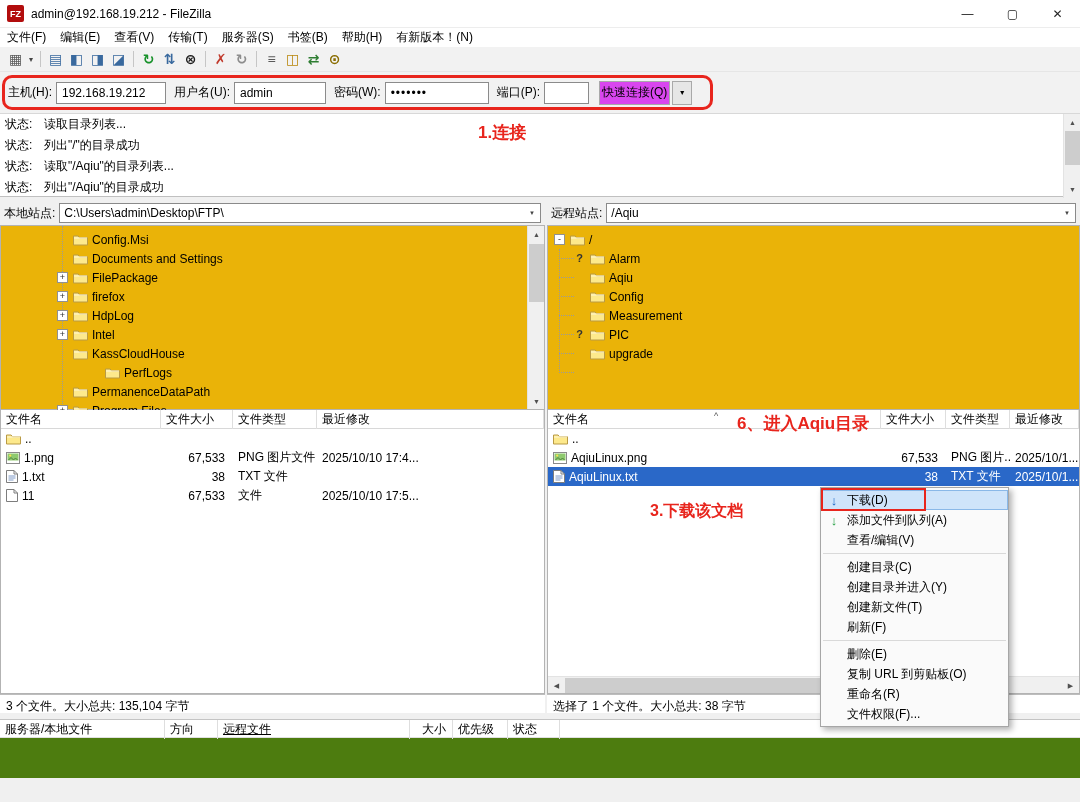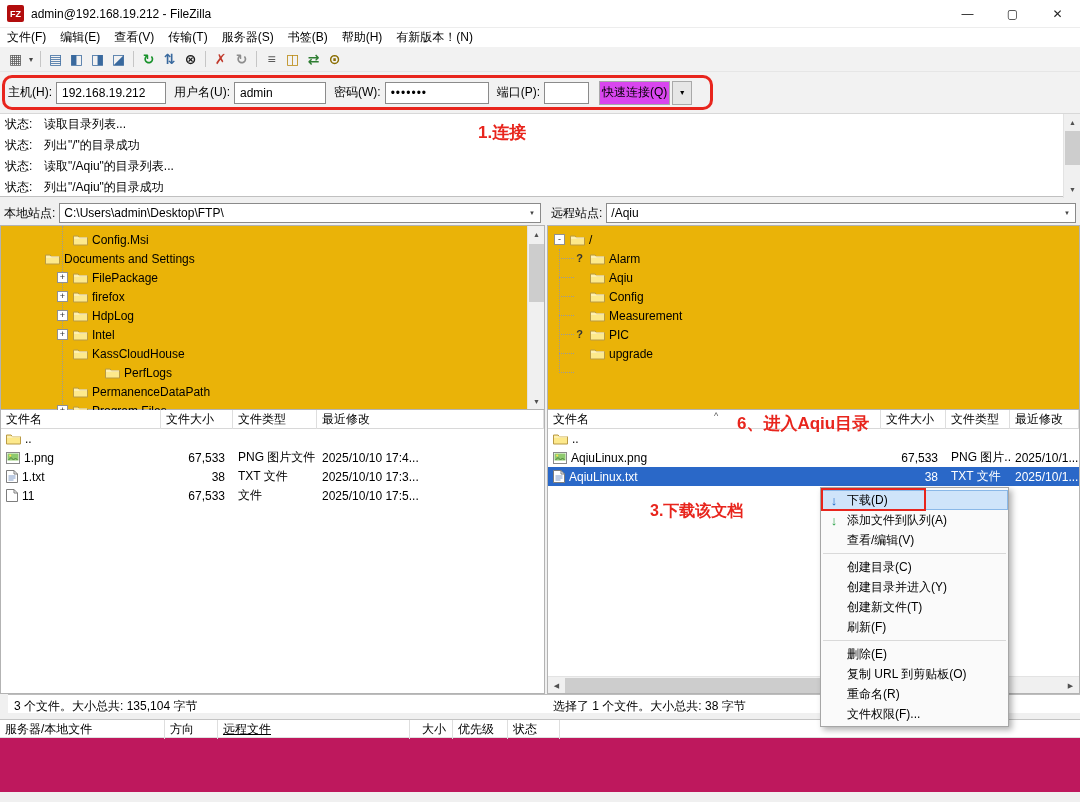--- a/index.html
+++ b/index.html
@@ -80,24 +80,24 @@
   .listpanel { position:absolute; top:409px; height:285px; background:#fff; border:1px solid #b3b3b3; overflow:hidden; }
   .listpanel.local { left:0; width:545px; } .listpanel.remote { left:547px; width:533px; }
   .lheader { display:flex; height:19px; background:#fff; border-bottom:1px solid #d8d8d8; }
   .lh-cell { height:19px; line-height:18px; padding-left:5px; border-right:1px solid #dedede; overflow:hidden; white-space:nowrap; position:relative; }
   .sortmark { position:absolute; left:50%; top:-3px; font-size:9px; color:#555; }
   .lrow { height:19px; display:flex; align-items:center; }
   .lrow.sel { background:#2a68c8; color:#fff; }
   .lcell { height:19px; display:flex; align-items:center; padding-left:5px; overflow:hidden; white-space:nowrap; }
   .lcell.num { justify-content:flex-end; padding-left:0; padding-right:8px; }
   .status { position:absolute; top:694px; height:19px; background:#fff; border-top:1px solid #bdbdbd; padding:3px 6px; white-space:nowrap; }
-  .status.local { left:8px; width:545px; } .status.remote { left:547px; width:533px; }
-
-  
-  .queuepanel { position:absolute; left:0; top:719px; width:1080px; height:73px; background:#be185d; border-top:1px solid #c4c4c4; }
+  .status.local { left:0; width:545px; } .status.remote { left:547px; width:533px; }
+
+  
+  .queuepanel { position:absolute; left:0; top:719px; width:1080px; height:59px; background:#4d7c0f; border-top:1px solid #c4c4c4; }
   .qheader { display:flex; height:18px; border-bottom:1px solid #e0e0e0; background:#fff; }
 
   
   .ctxmenu { position:absolute; left:820px; top:487px; width:189px; background:#fafafa; border:1px solid #a6a6a6; box-shadow:3px 3px 6px rgba(0,0,0,0.30); padding:2px 0; z-index:50; }
   .citem { height:20px; display:flex; align-items:center; position:relative; }
   .citem.hl { background:#cfe4fa; box-shadow:inset 0 0 0 1px #8ab8e8; }
   .cicon { width:26px; flex:0 0 26px; display:flex; justify-content:center; font-weight:bold; font-size:13px; }
   .mi.dl { color:#1464c8; } .mi.aq { color:#1f9e3d; }
   .clabel { white-space:nowrap; }
   .csep { height:1px; background:#d9d9d9; margin:3px 2px; }
@@ -210,21 +210,21 @@
       <div class="trow" style="padding-left: 56px;">
         <span class="texp"></span>
         <span class="ficon">
           <svg width="15" height="12" viewBox="0 0 15 12">
             <path d="M0.5 2 h4.6 l1.4 1.8 h8 V11 H0.5z" fill="#fde98c" stroke="#b99a45"></path>
             <path d="M1 4 h13" stroke="#fff7d8" stroke-width="1"></path>
           </svg>
         </span>
         <span class="tlabel">Config.Msi</span>
       </div>
-      <div class="trow" style="padding-left: 28px;">
+      <div class="trow" style="padding-left: 56px;">
         <span class="texp"></span>
         <span class="ficon">
           <svg width="15" height="12" viewBox="0 0 15 12">
             <path d="M0.5 2 h4.6 l1.4 1.8 h8 V11 H0.5z" fill="#fde98c" stroke="#b99a45"></path>
             <path d="M1 4 h13" stroke="#fff7d8" stroke-width="1"></path>
           </svg>
         </span>
         <span class="tlabel">Documents and Settings</span>
       </div>
       <div class="trow" style="padding-left: 56px;">
@@ -443,21 +443,20 @@
             <svg width="12" height="13" viewBox="0 0 12 13">
               <path d="M0.5 0.5 h7.5 l3.5 3.5 V12.5 H0.5z" fill="#fff" stroke="#7d7d7d"></path>
               <path d="M8 0.5 V4 h3.5" fill="none" stroke="#7d7d7d"></path>
               <path d="M2.5 6 h7 M2.5 8 h7 M2.5 10 h5" stroke="#6f8fc2" stroke-width="0.9"></path>
             </svg>
           </span>
           <span>1.txt</span>
         </div>
         <div class="lcell num" style="width: 72px;">38</div>
         <div class="lcell" style="width: 84px;">TXT 文件</div>
-        <div class="lcell" style="width: 227px;">2025/10/10 17:3...</div>
       </div>
       <div class="lrow">
         <div class="lcell" style="width: 160px;">
           <span class="ficon">
             <svg width="12" height="13" viewBox="0 0 12 13">
               <path d="M0.5 0.5 h7.5 l3.5 3.5 V12.5 H0.5z" fill="#fff" stroke="#7d7d7d"></path>
               <path d="M8 0.5 V4 h3.5" fill="none" stroke="#7d7d7d"></path>
             </svg>
           </span>
           <span>11</span>

